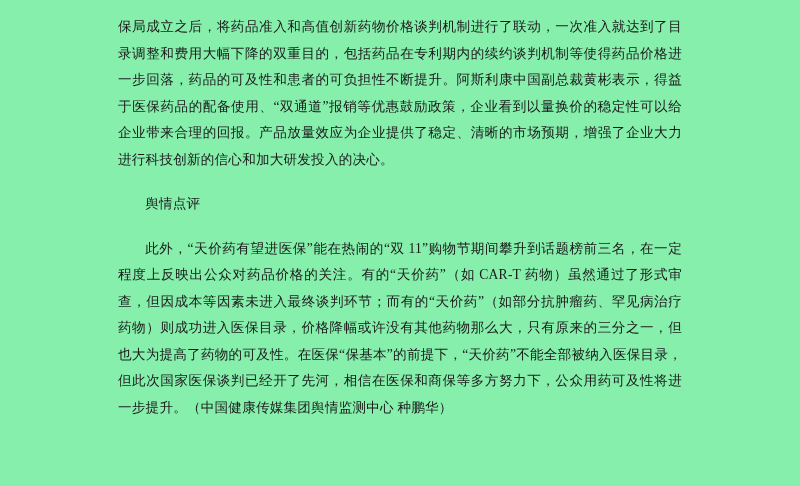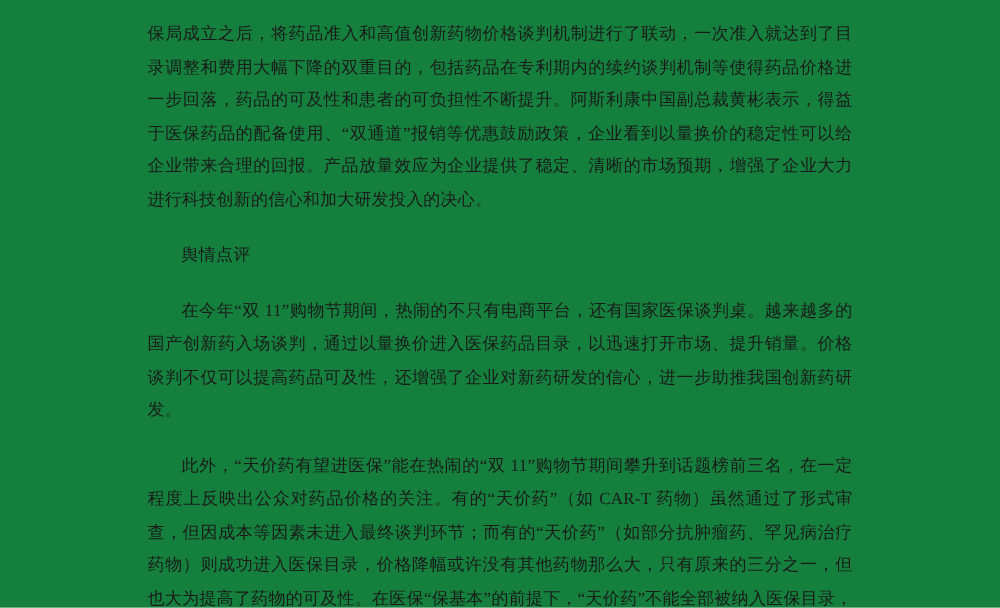--- a/index.html
+++ b/index.html
@@ -10,21 +10,21 @@
     width: 800px;
     height: 486px;
     background: #ffffff;
     font-family: "Liberation Serif", "DejaVu Serif", serif;
     overflow: hidden;
   }
   .page {
     position: relative;
     width: 800px;
     height: 486px;
-    background: #15803d;
+    background: #86efac;
     box-sizing: border-box;
     padding: 14px 118px 0 118px;
   }
   .doc-body {
     font-size: 13.6px;
     line-height: 26.5px;
     color: #1a1a1a;
     text-align: justify;
     text-justify: inter-ideograph;
     letter-spacing: 0.2px;
@@ -41,16 +41,15 @@
     margin-top: 18px;
   }
 </style>
 </head>
 <body>
 
 <div class="page">
   <div class="doc-body">
     <p class="para">保局成立之后，将药品准入和高值创新药物价格谈判机制进行了联动，一次准入就达到了目录调整和费用大幅下降的双重目的，包括药品在专利期内的续约谈判机制等使得药品价格进一步回落，药品的可及性和患者的可负担性不断提升。阿斯利康中国副总裁黄彬表示，得益于医保药品的配备使用、“双通道”报销等优惠鼓励政策，企业看到以量换价的稳定性可以给企业带来合理的回报。产品放量效应为企业提供了稳定、清晰的市场预期，增强了企业大力进行科技创新的信心和加大研发投入的决心。</p>
     <p class="para para-indent">舆情点评</p>
-    <p class="para para-indent">在今年“双 11”购物节期间，热闹的不只有电商平台，还有国家医保谈判桌。越来越多的国产创新药入场谈判，通过以量换价进入医保药品目录，以迅速打开市场、提升销量。价格谈判不仅可以提高药品可及性，还增强了企业对新药研发的信心，进一步助推我国创新药研发。</p>
     <p class="para para-indent">此外，“天价药有望进医保”能在热闹的“双 11”购物节期间攀升到话题榜前三名，在一定程度上反映出公众对药品价格的关注。有的“天价药”（如 CAR-T 药物）虽然通过了形式审查，但因成本等因素未进入最终谈判环节；而有的“天价药”（如部分抗肿瘤药、罕见病治疗药物）则成功进入医保目录，价格降幅或许没有其他药物那么大，只有原来的三分之一，但也大为提高了药物的可及性。在医保“保基本”的前提下，“天价药”不能全部被纳入医保目录，但此次国家医保谈判已经开了先河，相信在医保和商保等多方努力下，公众用药可及性将进一步提升。（中国健康传媒集团舆情监测中心 种鹏华）</p>
   </div>
 </div>
 
 </body></html>

